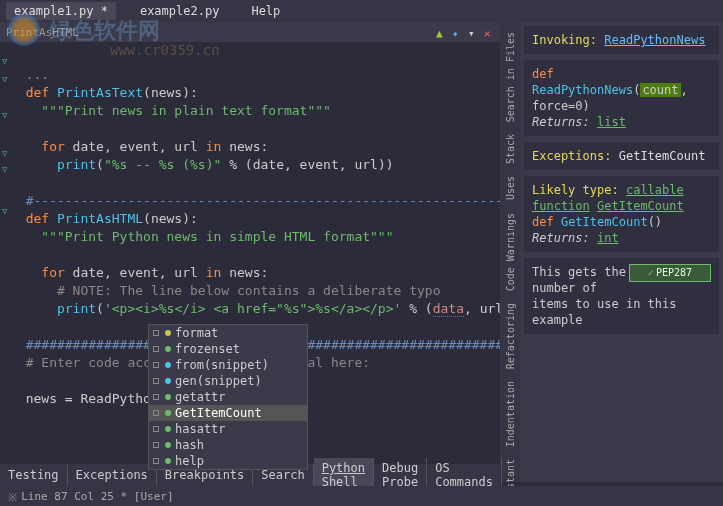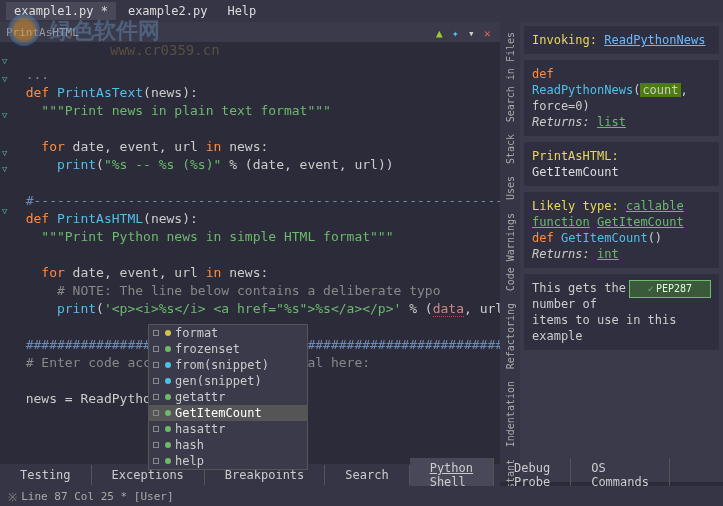--- a/index.html
+++ b/index.html
@@ -1,17 +1,17 @@
 <!DOCTYPE html>
 <html><head>
 <meta charset="utf-8">
 <style>
 * { margin: 0; padding: 0; box-sizing: border-box; }
 body { font-family: "Consolas", monospace; font-size: 12px; background: #2b2b3a; color: #ccc; width: 723px; height: 506px; overflow: hidden; position: relative; }
-.tabs-row { display: flex; align-items: flex-start; height: 22px; background: #353545; padding: 2px 6px; gap: 4px; }
+.tabs-row { display: flex; align-items: flex-start; height: 22px; background: #353545; padding: 2px 6px; gap: 16px; }
 .tab { padding: 2px 8px; font-size: 12px; color: #ddd; cursor: pointer; }
 .tab.active { background: #484858; }
 .main { display: flex; height: 460px; }
 .editor-pane { width: 500px; background: #2b2b3a; position: relative; }
 .editor-header { display: flex; justify-content: space-between; align-items: center; background: #3a3a4a; height: 20px; padding: 0 6px; font-size: 11px; }
 .editor-header .left { color: #999; }
 .editor-header .right { display: flex; gap: 6px; }
 .ic { width: 10px; height: 10px; display: inline-block; }
 .ic-close { color: #e06666; }
 .ic-blue { color: #4fc0e8; }
@@ -39,21 +39,21 @@
 .info-box { background: #2f2f40; margin-bottom: 6px; padding: 6px 8px; font-size: 12px; line-height: 16px; }
 .yellow-label { color: #e8d85a; }
 .blue-link { color: #6db9ff; text-decoration: underline; }
 .green-link { color: #6db96d; text-decoration: underline; }
 .orange-kw { color: #ff8c42; }
 .teal { color: #4fc0e8; }
 .hl-box { background: #4d7c0f; padding: 0 2px; }
 .pep-badge { float: right; background: #3a5a3a; border: 1px solid #6db96d; color: #dfd; font-size: 10px; padding: 0 18px; }
 .pep-badge::before { content: "✓"; color: #6db96d; margin-right: 2px; }
 .bottom-tabs { position: absolute; bottom: 20px; left: 0; width: 500px; display: flex; background: #353545; height: 22px; align-items: center; font-size: 12px; }
-.btab { padding: 3px 20px; color: #ccc; cursor: pointer; border-right: 1px solid #555; }
+.btab { padding: 3px 8px; color: #ccc; cursor: pointer; border-right: 1px solid #555; }
 .btab.active { background: #484858; text-decoration: underline; }
 .status-bar { position: absolute; bottom: 0; left: 0; width: 723px; height: 20px; background: #353545; display: flex; align-items: center; padding: 0 8px; font-size: 11px; color: #aaa; }
 .watermark { position: absolute; top: 16px; left: 50px; font-size: 22px; font-weight: bold; color: rgba(120,170,220,0.35); z-index: 50; pointer-events: none; }
 .watermark2 { position: absolute; top: 42px; left: 110px; font-size: 14px; color: rgba(200,160,80,0.3); z-index: 50; pointer-events: none; }
 .wm-logo { position: absolute; top: 14px; left: 8px; width: 32px; height: 32px; border-radius: 50%; background: radial-gradient(circle, #f0a030 40%, #3070c0 70%); opacity: 0.5; z-index: 50; pointer-events: none; }
 </style>
 </head>
 <body>
 
 <div class="tabs-row">
@@ -156,21 +156,21 @@
 
   <div class="right-panel">
     <div class="info-box">
       <span class="yellow-label">Invoking:</span> <span class="blue-link">ReadPythonNews</span>
     </div>
     <div class="info-box">
       <div><span class="orange-kw">def</span> <span class="teal">ReadPythonNews</span>(<span class="hl-box">count</span><span>, force=0)</span></div>
       <div><span style="font-style:italic;color:#ccc">Returns:</span> <span class="green-link">list</span></div>
     </div>
     <div class="info-box">
-      <span class="yellow-label">PrintAsHTML:</span> <span style="color:#ddd">GetItemCount</span>
+      <span class="yellow-label">Exceptions:</span> <span style="color:#ddd">GetItemCount</span>
     </div>
     <div class="info-box">
       <div><span class="yellow-label">Likely type:</span> <span class="green-link">callable function</span> <span class="green-link">GetItemCount</span></div>
       <div><span class="orange-kw">def</span> <span class="teal">GetItemCount</span><span>()</span></div>
       <div><span style="font-style:italic;color:#ccc">Returns:</span> <span class="green-link">int</span></div>
     </div>
     <div class="info-box">
       <span class="pep-badge">PEP287</span>
       <span>This gets the number of items to use in this example</span>
     </div>

